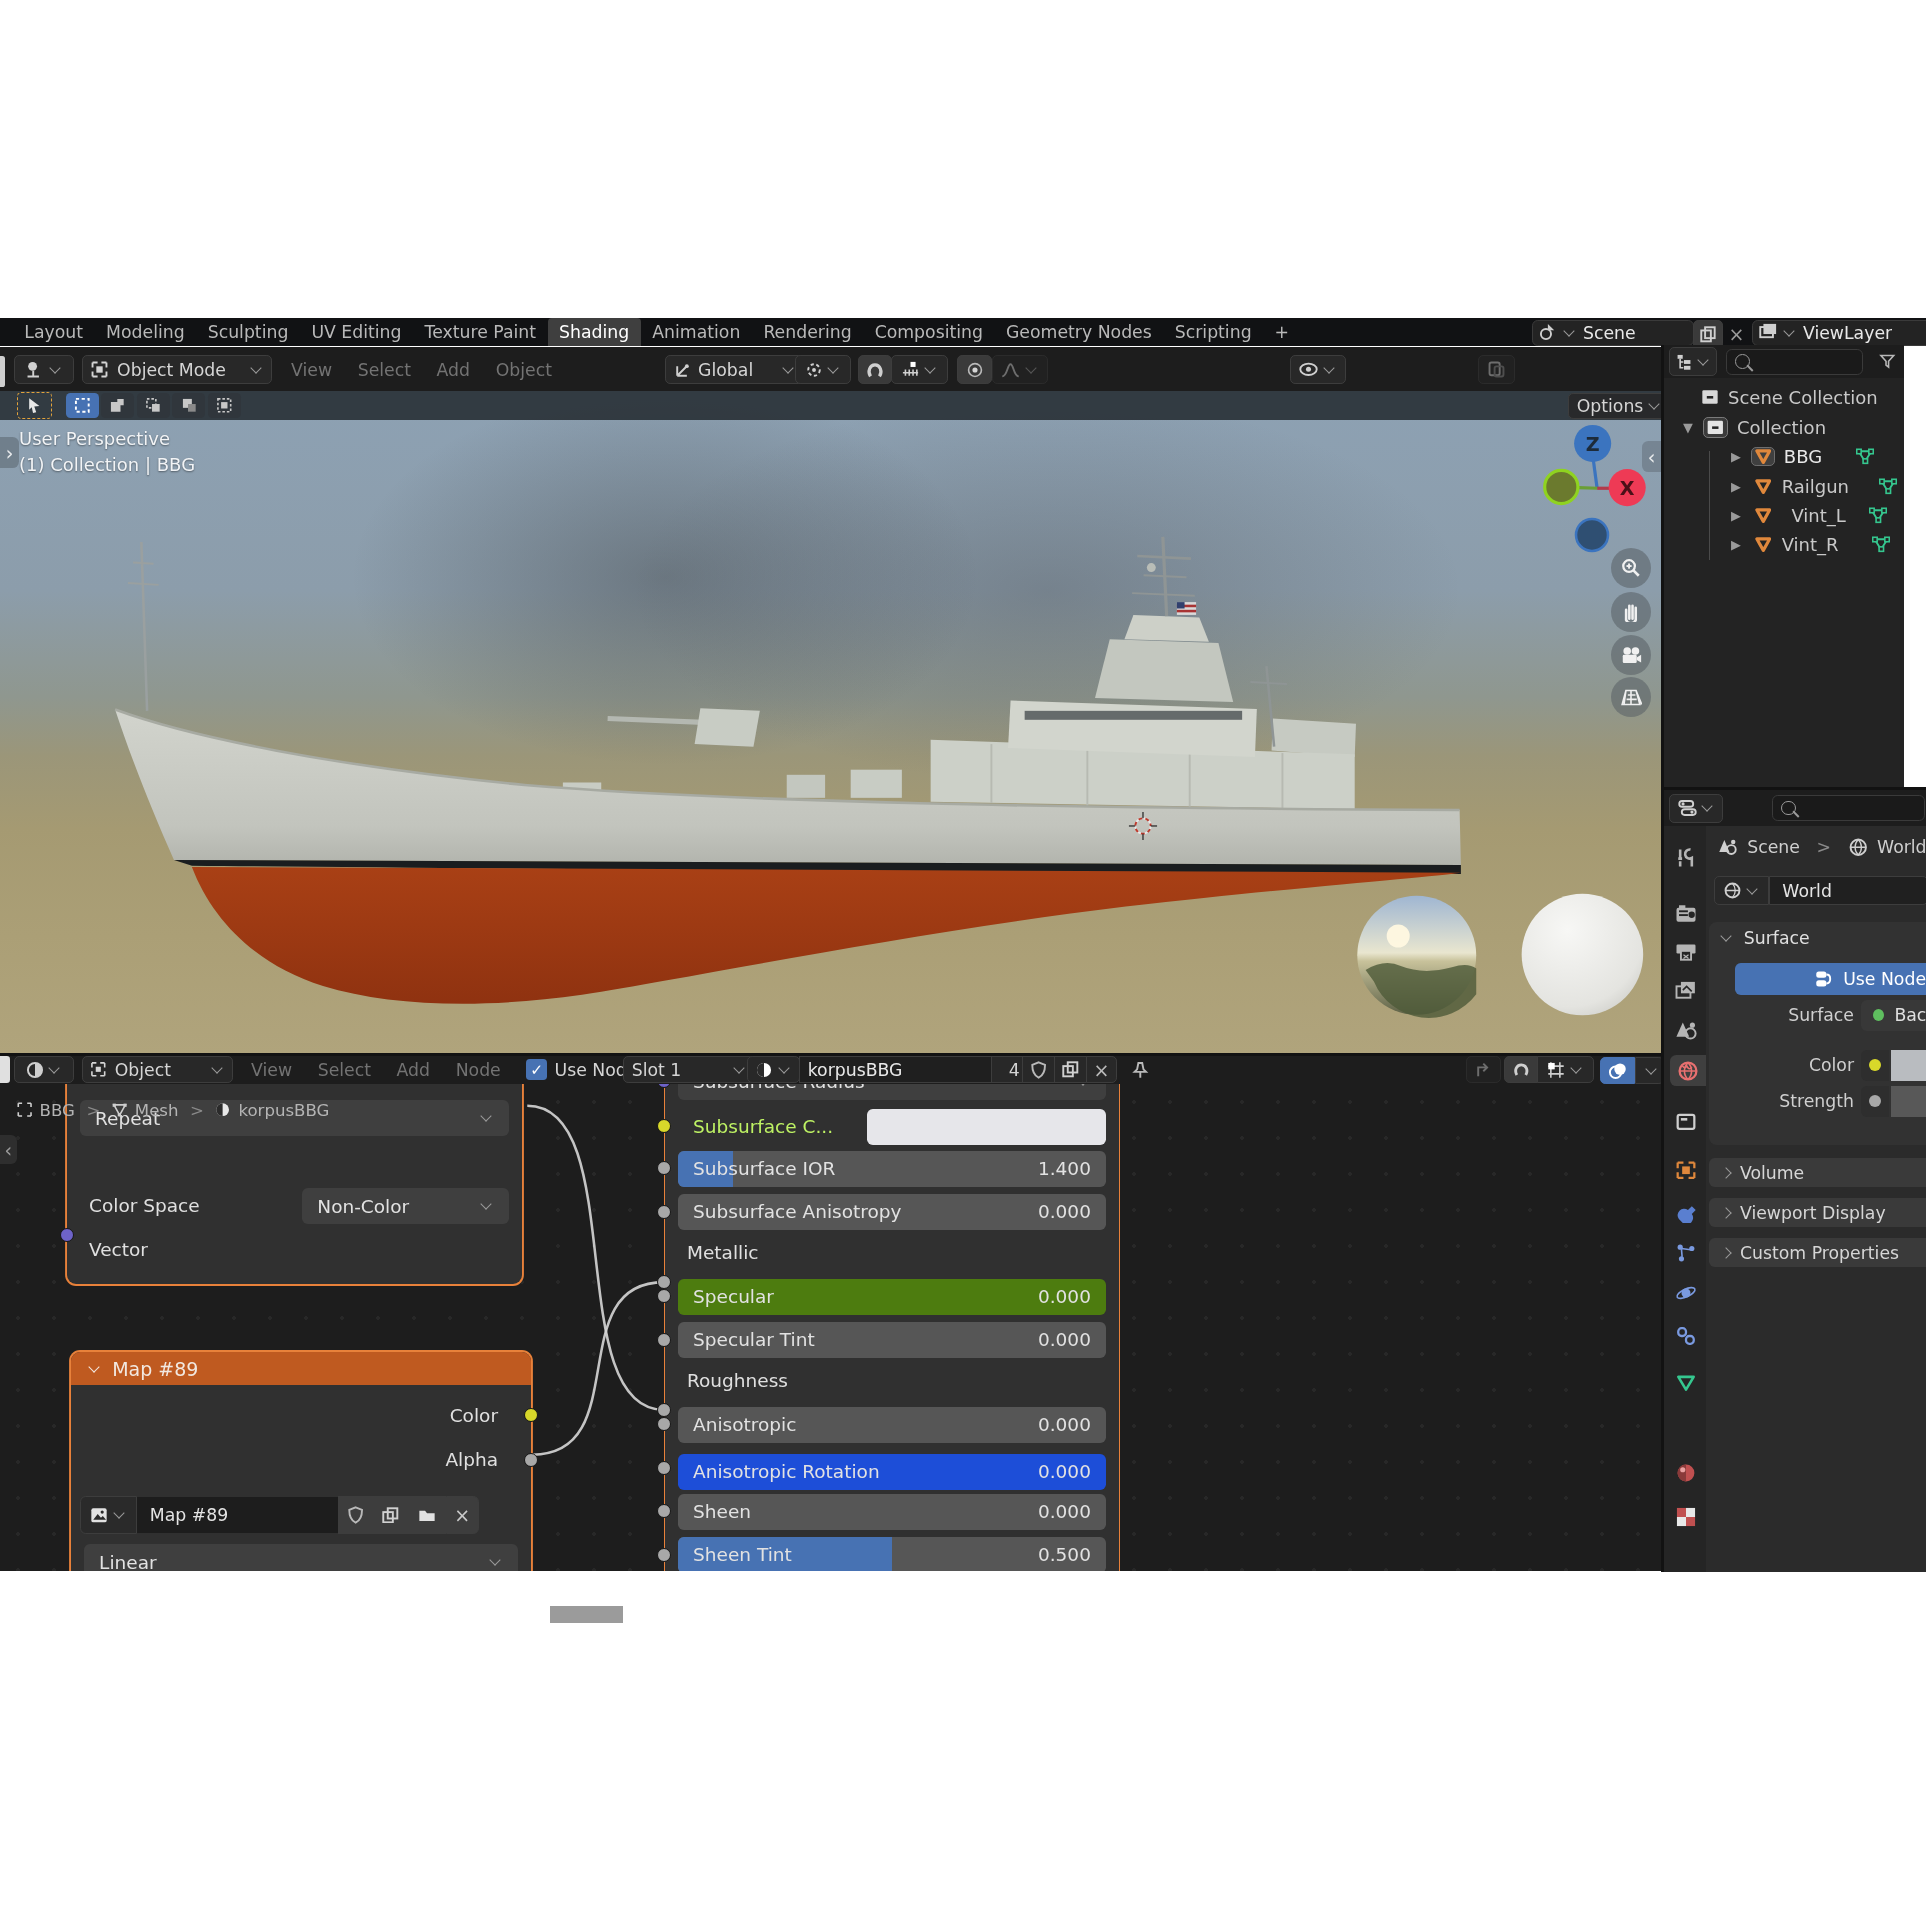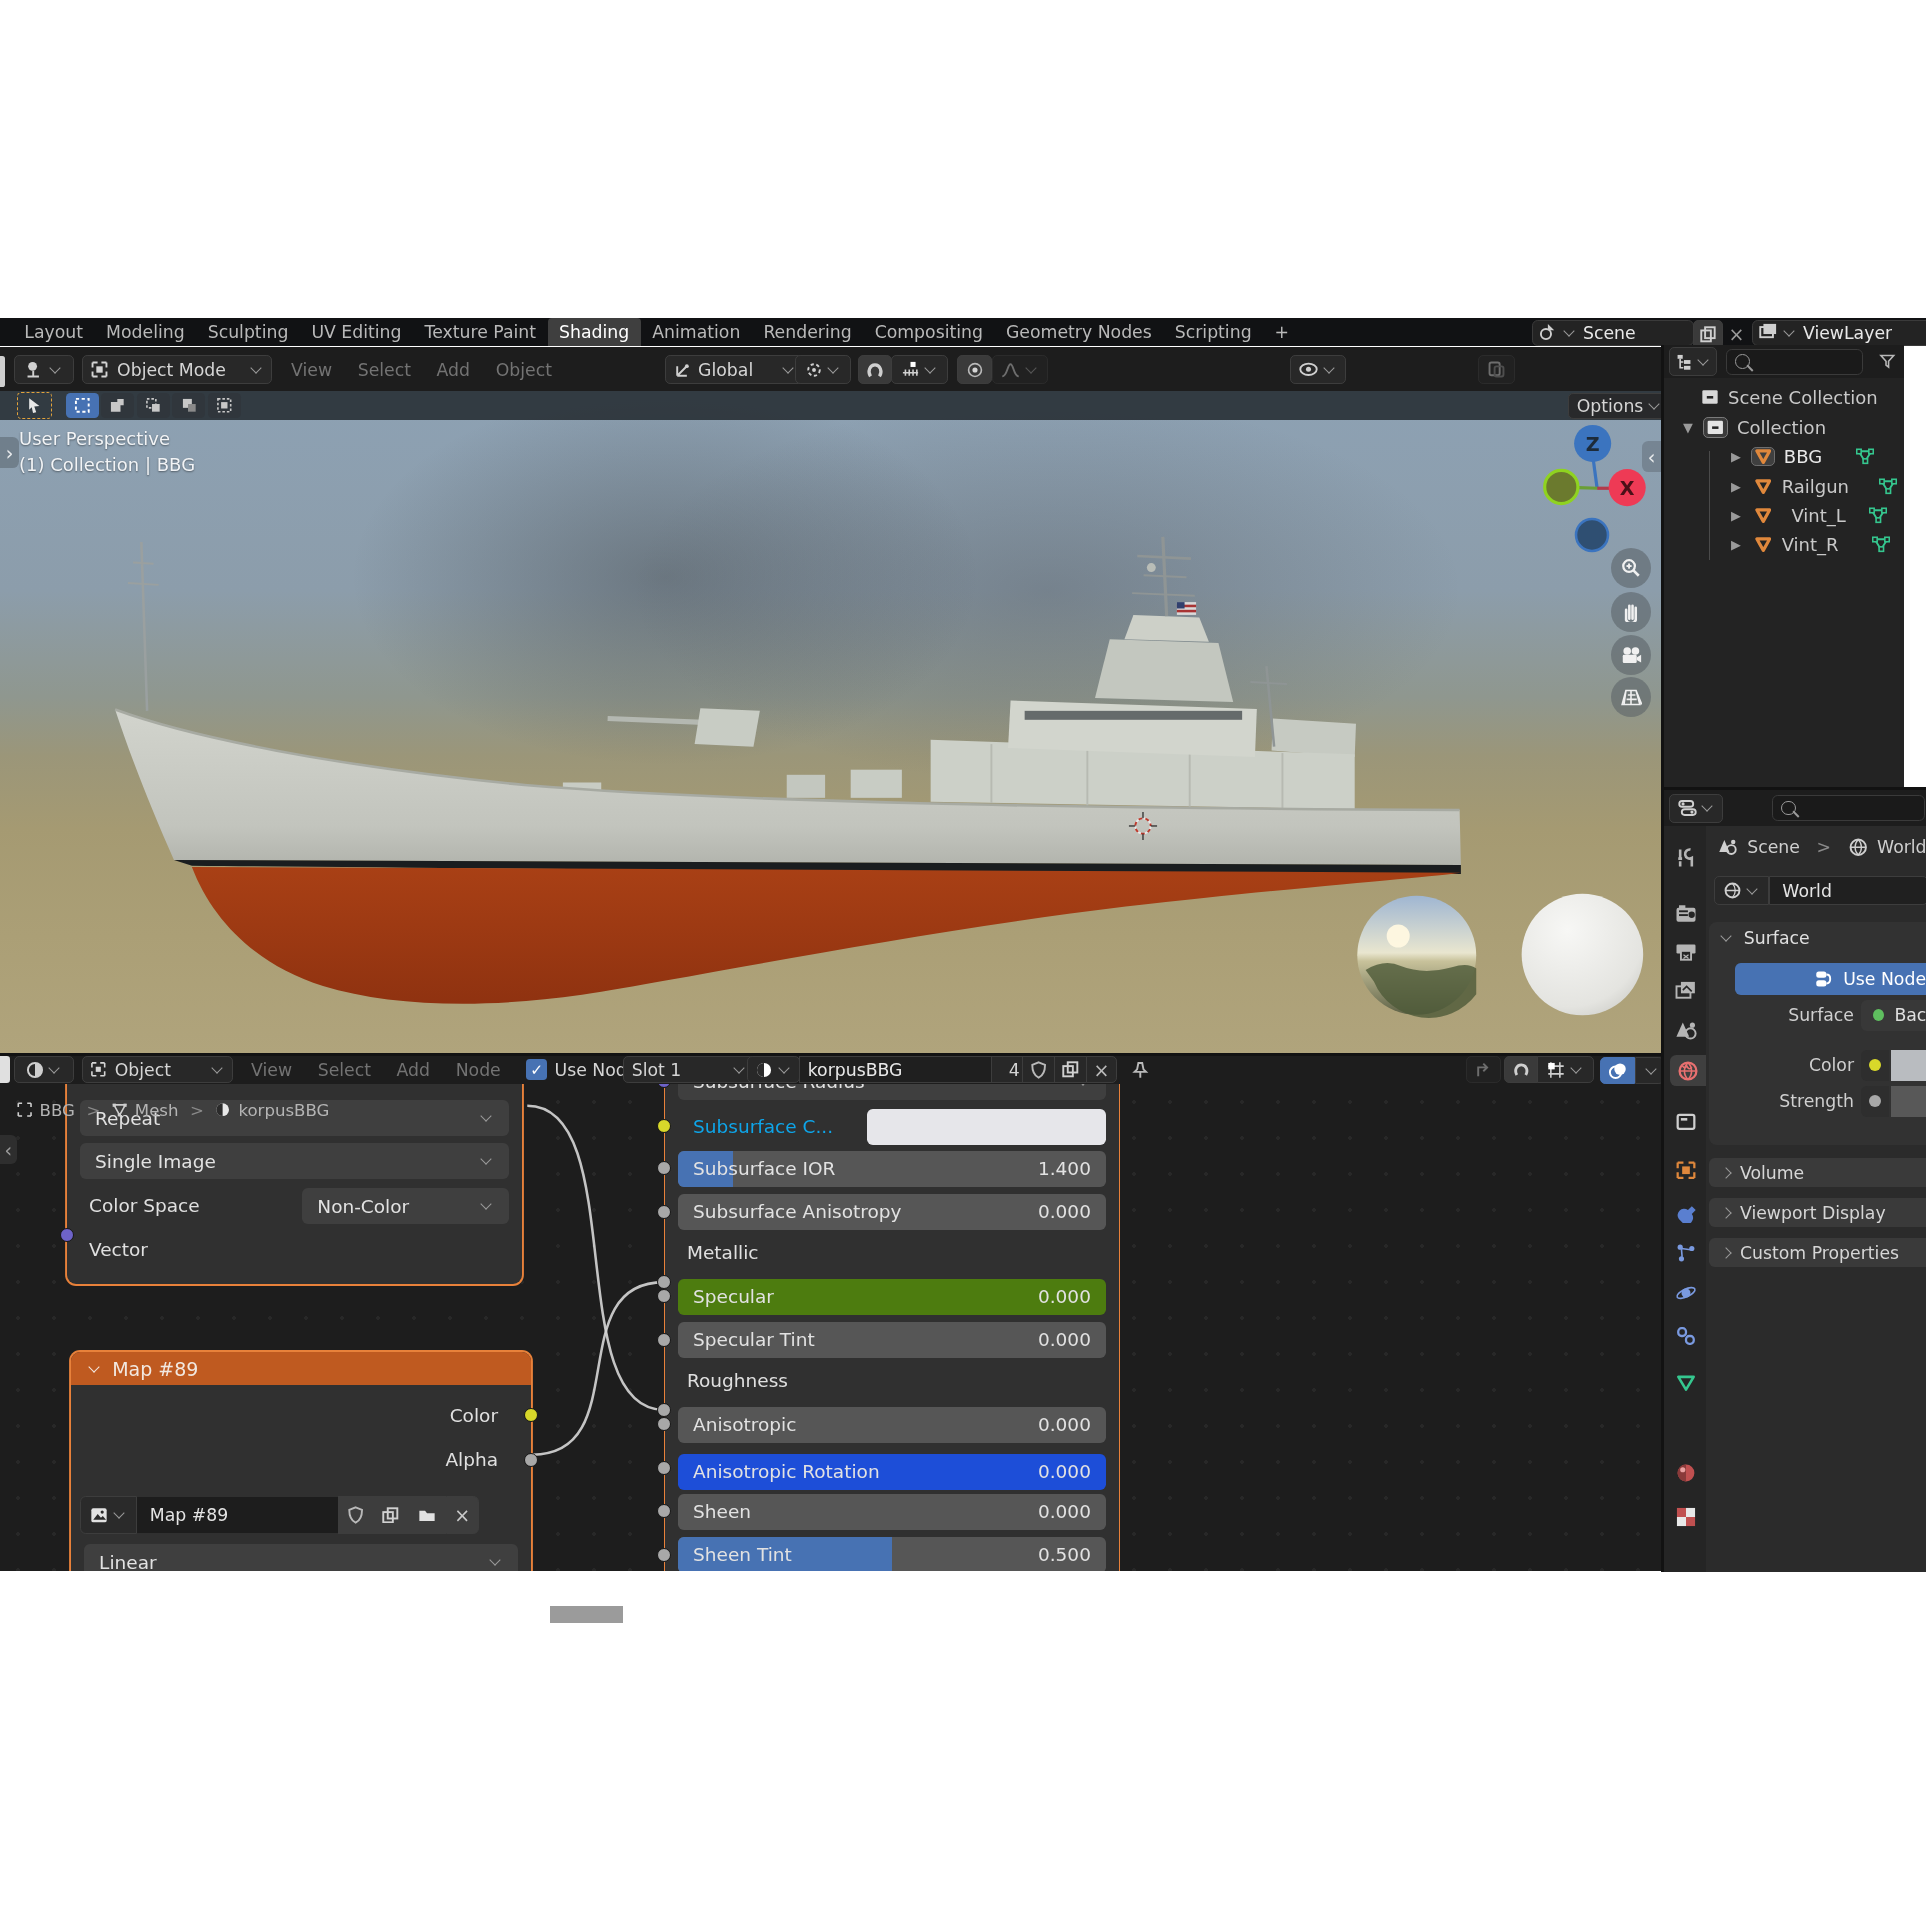--- a/index.html
+++ b/index.html
@@ -801,24 +801,20 @@
       <svg class="abs" style="left:0;top:0;z-index:3" width="1663" height="487" viewBox="0 0 2600 762">
         <path d="M 824,34 C 984,34 878,510 1038,510" stroke="#d2d2d2" stroke-width="4" fill="none" opacity="0.92"></path>
         <path d="M 832,580 C 992,580 878,310 1038,310" stroke="#d2d2d2" stroke-width="4" fill="none" opacity="0.92"></path>
       </svg>
 
       <div class="node nsel" style="left:67px;top:-38px;width:455px;height:238px;z-index:4">
         <div class="nrow" style="top:54px">
           <span class="lb">Repeat</span>
           <span class="chv"></span>
         </div>
-        <div class="nrow" style="top:97px">
-          <span class="lb">Single Image</span>
-          <span class="chv"></span>
-        </div>
         <div class="lrow" style="top:145px">Color Space</div>
         <div class="nrow" style="top:142px;left:235px">
           <span class="lb">Non-Color</span>
           <span class="chv"></span>
         </div>
         <div class="lrow" style="top:189px">Vector</div>
       </div>
       <span class="sock svec" style="left:60px;top:144px"></span>
 
       <div class="node nsel" style="left:71px;top:268px;width:460px;height:219px;z-index:4;border-radius:9px 9px 0 0">
@@ -868,21 +864,21 @@
       </div>
       <span class="sock syellow" style="left:524px;top:324px;z-index:5"></span>
       <span class="sock sgray" style="left:524px;top:369px;z-index:5"></span>
 
       <div class="node" style="left:664px;top:-6.4px;width:454px;height:494px;z-index:4;border-left:1.9px solid #e8813a;border-right:1.9px solid #e8813a;border-radius:0">
         <div class="nrow" style="top:-14px">
           <span class="lb">Subsurface Radius</span>
           <span class="chv"></span>
         </div>
         <div class="flex abs" style="left:12.8px;right:12.8px;top:31px;height:36px">
-          <span style="font-size:18.5px;color:#0ea5e9;padding-left:15.3px">Subsurface C...</span>
+          <span style="font-size:18.5px;color:#bef264;padding-left:15.3px">Subsurface C...</span>
           <div style="position:absolute;left:189px;right:0;height:36px;background:#e6e6ea;border-radius:5.8px"></div>
         </div>
         <div class="nrow" style="top:73px;background:#565656">
           <span class="fill fillw-13"></span>
           <span class="lb">Subsurface IOR</span>
           <span class="vl">1.400</span>
         </div>
         <div class="nrow" style="top:116px;background:#565656">
           <span class="lb">Subsurface Anisotropy</span>
           <span class="vl">0.000</span>

